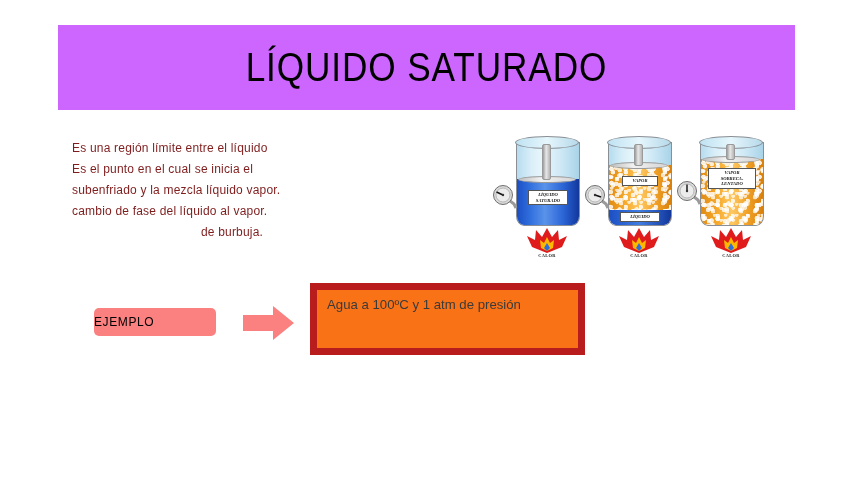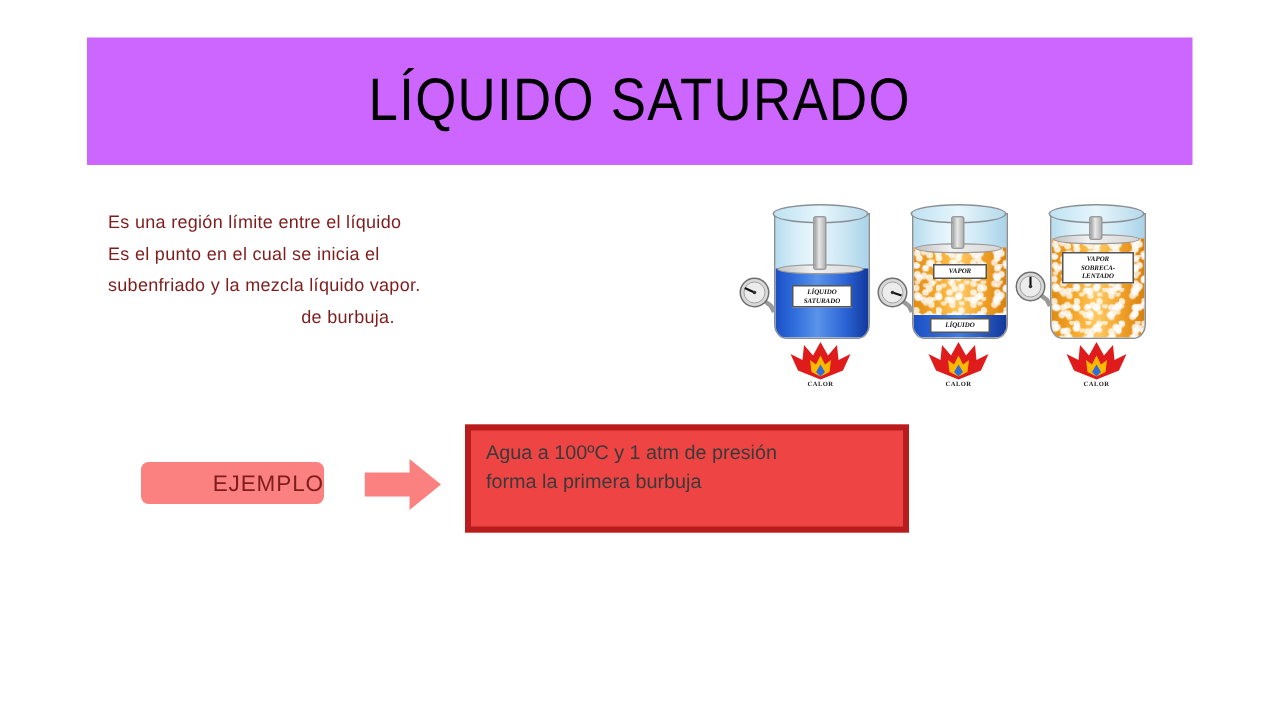--- a/index.html
+++ b/index.html
@@ -58,44 +58,44 @@
   .ejemplo-btn {
     position: absolute;
     left: 94px;
     top: 308px;
     width: 122px;
     height: 28px;
     background: #fb8080;
     border-radius: 5px;
     display: flex;
     align-items: center;
-    justify-content: flex-end;
-    color: #7f1d1d;
-    font-size: 15px;
+    justify-content: flex-start;
+    color: #000000;
+    font-size: 12px;
     letter-spacing: 0.6px;
   }
 
   
   .arrow {
     position: absolute;
     left: 243px;
     top: 304px;
     width: 52px;
     height: 38px;
   }
 
   
   .callout {
     position: absolute;
     left: 310px;
     top: 283px;
-    width: 296px;
+    width: 275px;
     height: 72px;
-    background: #ef4444;
-    border: 4px solid #b91c1c;
+    background: #f97316;
+    border: 7px solid #b91c1c;
     box-sizing: border-box;
   }
   .callout-text {
     position: absolute;
     left: 10px;
     top: 5px;
     width: 272px;
     font-size: 13.2px;
     line-height: 19px;
     color: #3a3a3a;
@@ -235,37 +235,37 @@
 <body>
 
 <div class="title-banner">
   <span class="title-text">LÍQUIDO SATURADO</span>
 </div>
 
 <div class="body-text">
   <div>Es una región límite entre el líquido</div>
   <div>Es el punto en el cual se inicia el</div>
   <div>subenfriado y la mezcla líquido vapor.</div>
+  <div>cambio de fase del líquido al vapor.</div>
   <div class="last-line">de burbuja.</div>
 </div>
 
 <div class="ejemplo-btn">
   <span>EJEMPLO</span>
 </div>
 
 <div class="arrow">
   <svg width="52" height="38" viewBox="0 0 52 38">
     <polygon points="0,11 30,11 30,2 51,19 30,36 30,27 0,27" fill="#fb8080"></polygon>
   </svg>
 </div>
 
 <div class="callout">
   <div class="callout-text">
     <div>Agua a 100ºC y 1 atm de presión</div>
-    <div class="last-line">forma la primera burbuja</div>
   </div>
 </div>
 
 <div class="diagram">
 
   <div class="vessel v1">
     <div class="cyl">
       <div class="fill fill-liquid" style="height:46px;"></div>
     </div>
     <div class="rim"></div>

